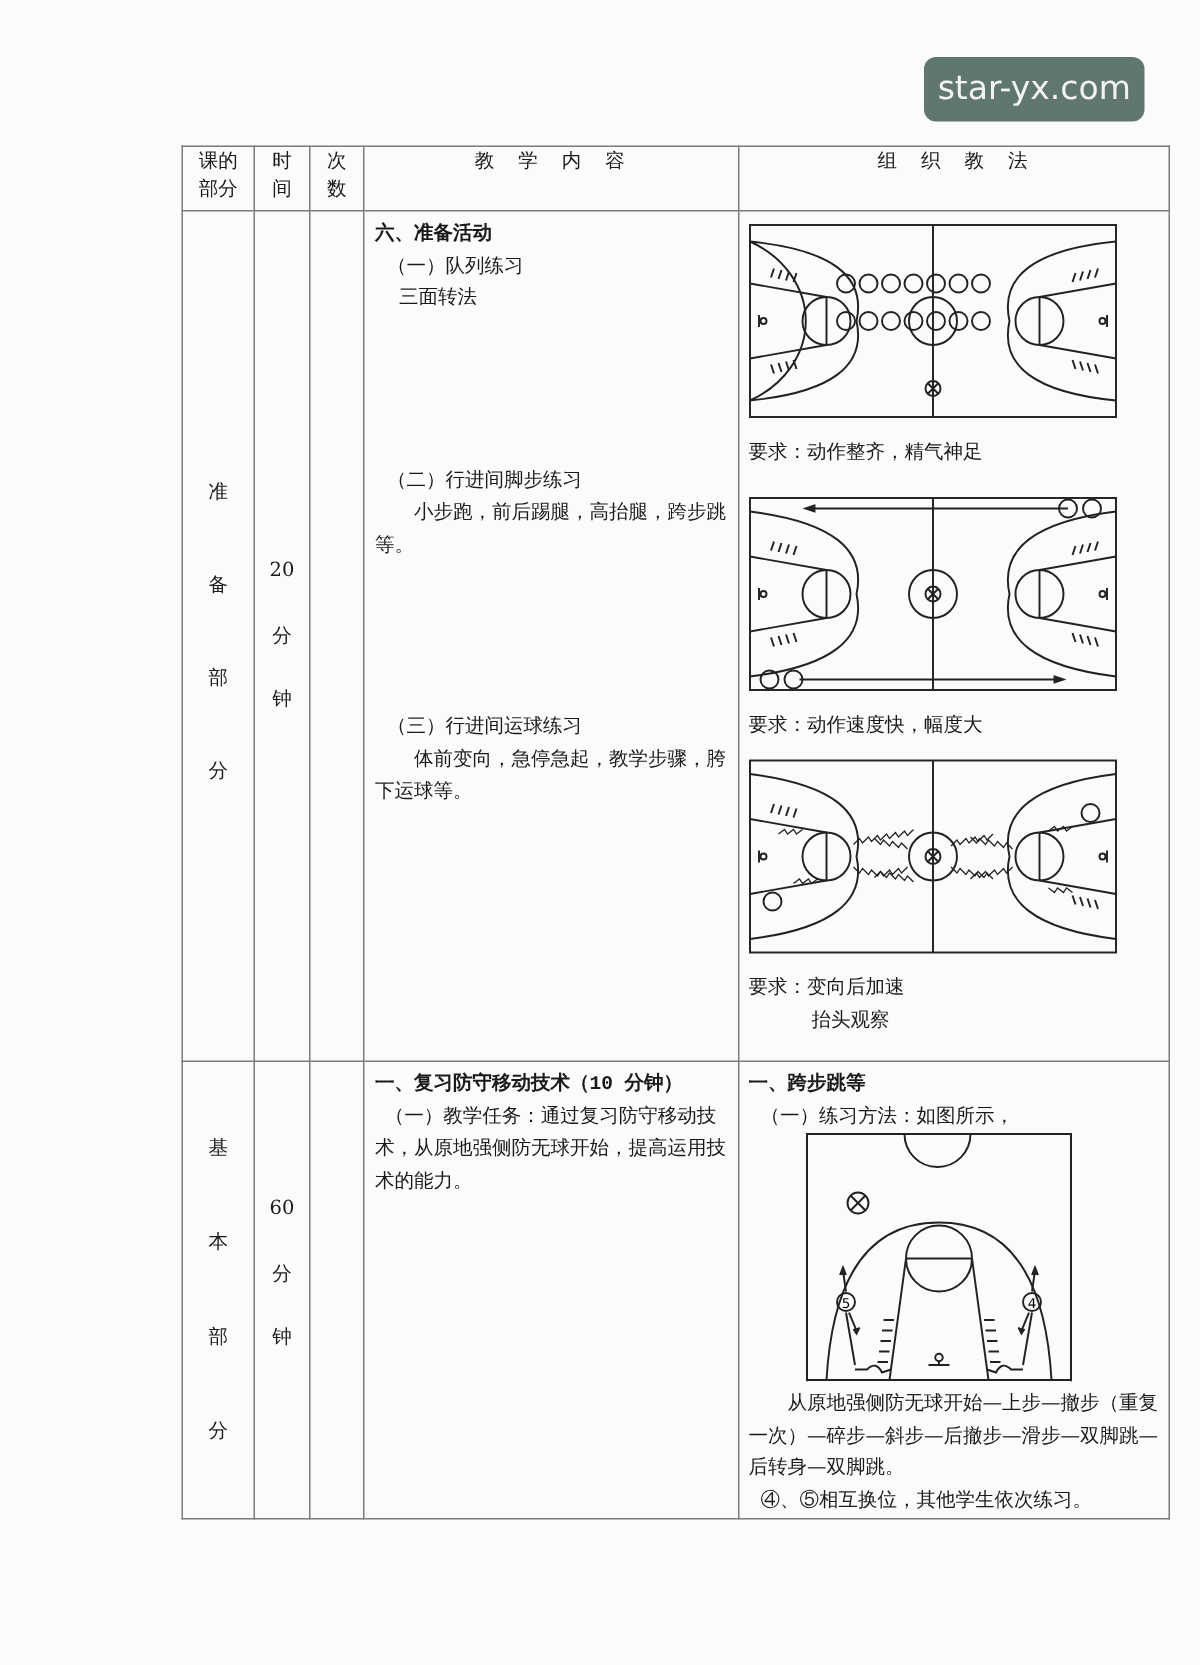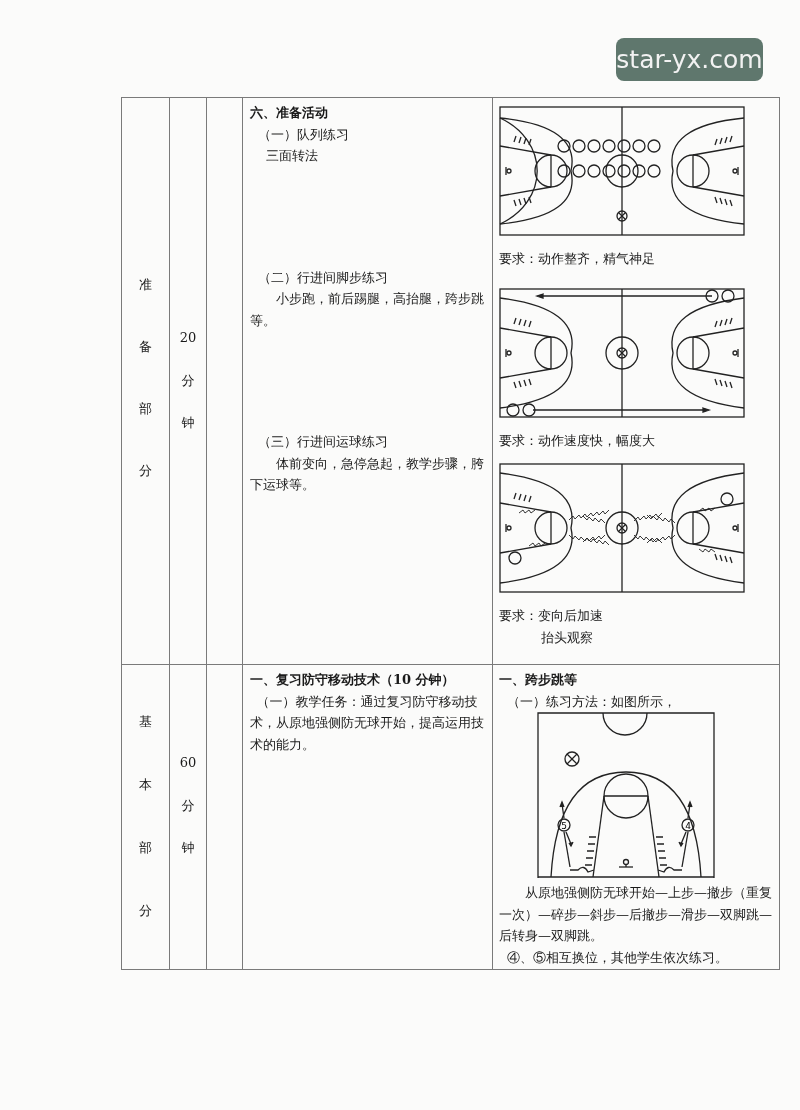--- a/index.html
+++ b/index.html
@@ -1,28 +1,28 @@
 <!DOCTYPE html>
 <html><head>
 <meta charset="utf-8">
 <style>
   html, body { margin:0; padding:0; }
   body { width:800px; height:1110px; background:#fbfbfa; position:relative; overflow:hidden;
          font-family:"DejaVu Serif","Liberation Serif",serif; color:#1a1a1a; }
   .watermark { position:absolute; left:616px; top:38px; width:147px; height:43px; background:#5f776d;
                border-radius:8px; color:#f2f2f2; font-family:"DejaVu Sans","Liberation Sans",sans-serif;
-               font-size:25px; line-height:43px; text-align:center; }
+               font-size:22px; line-height:43px; text-align:center; }
   table.plan { position:absolute; left:121px; top:97px; border-collapse:collapse; table-layout:fixed;
                width:658px; }
   table.plan td, table.plan th { border:1px solid #7a7a7a; padding:0; vertical-align:top; font-weight:normal; }
   .hdr th { height:42px; font-size:13px; line-height:19px; text-align:center; vertical-align:middle; }
   .hdr .spaced { letter-spacing:16px; padding-left:14px; }
   .vcell { text-align:center; font-size:13px; }
   .vcell span { display:block; }
-  .content { font-size:13px; line-height:21.5px; padding:4px 6px 0 7px; }
+  .content { font-size:13px; line-height:21.5px; padding:4px 6px 0 7px;font-family:Liberation Mono, monospace; }
   .bold { font-weight:bold; }
   .ind1 { padding-left:8px; }
   .ind2 { padding-left:16px; }
   .para { text-indent:2em; }
   .method { padding:6px 6px 0 6px; font-size:13px; line-height:21.5px; }
   .court { display:block; }
   .req { margin-top:12px; }
   .req2 { padding-left:42px; }
   svg text { font-family:"DejaVu Sans",sans-serif; }
 </style>
@@ -33,20 +33,27 @@
 
 <table class="plan">
   <colgroup>
     <col style="width:48px">
       <col style="width:37px">
       <col style="width:36px">
       <col style="width:250px">
       <col style="width:287px">
   </colgroup>
   <tbody>
+      <tr class="hdr">
+    <th><span>课的</span><br><span>部分</span></th>
+    <th><span>时</span><br><span>间</span></th>
+    <th><span>次</span><br><span>数</span></th>
+    <th><span class="spaced">教学内容</span></th>
+    <th><span class="spaced">组织教法</span></th>
+  </tr>
 
   <tr style="height:567px">
     <td class="vcell">
       <div style="padding-top:178px">
         <span style="height:62px">准</span>
         <span style="height:62px">备</span>
         <span style="height:62px">部</span>
         <span>分</span>
       </div>
     </td>

